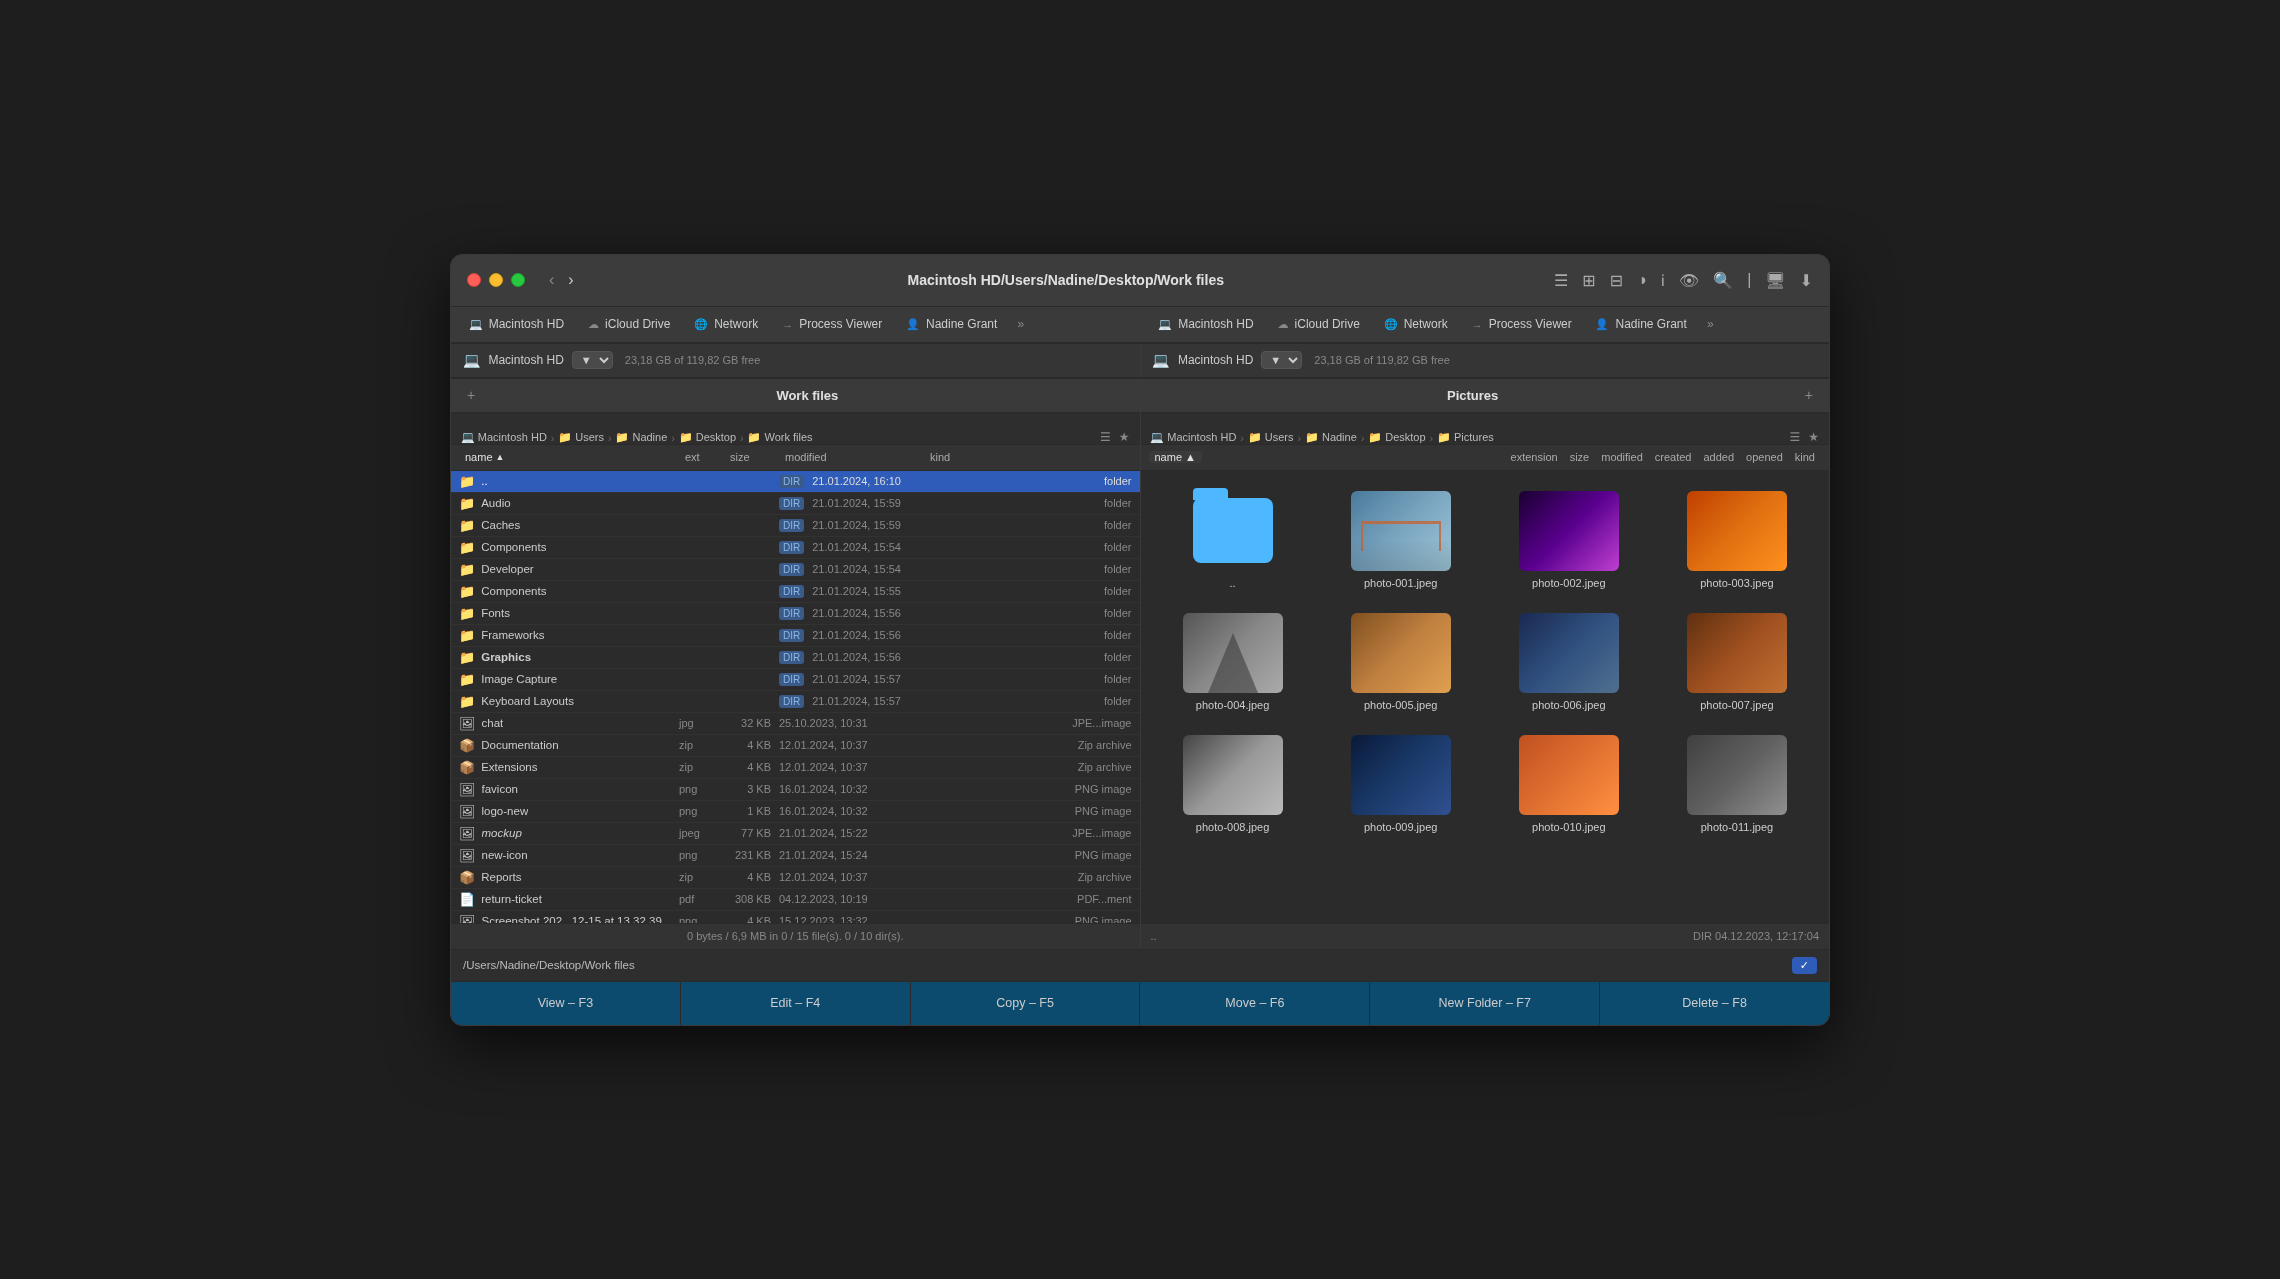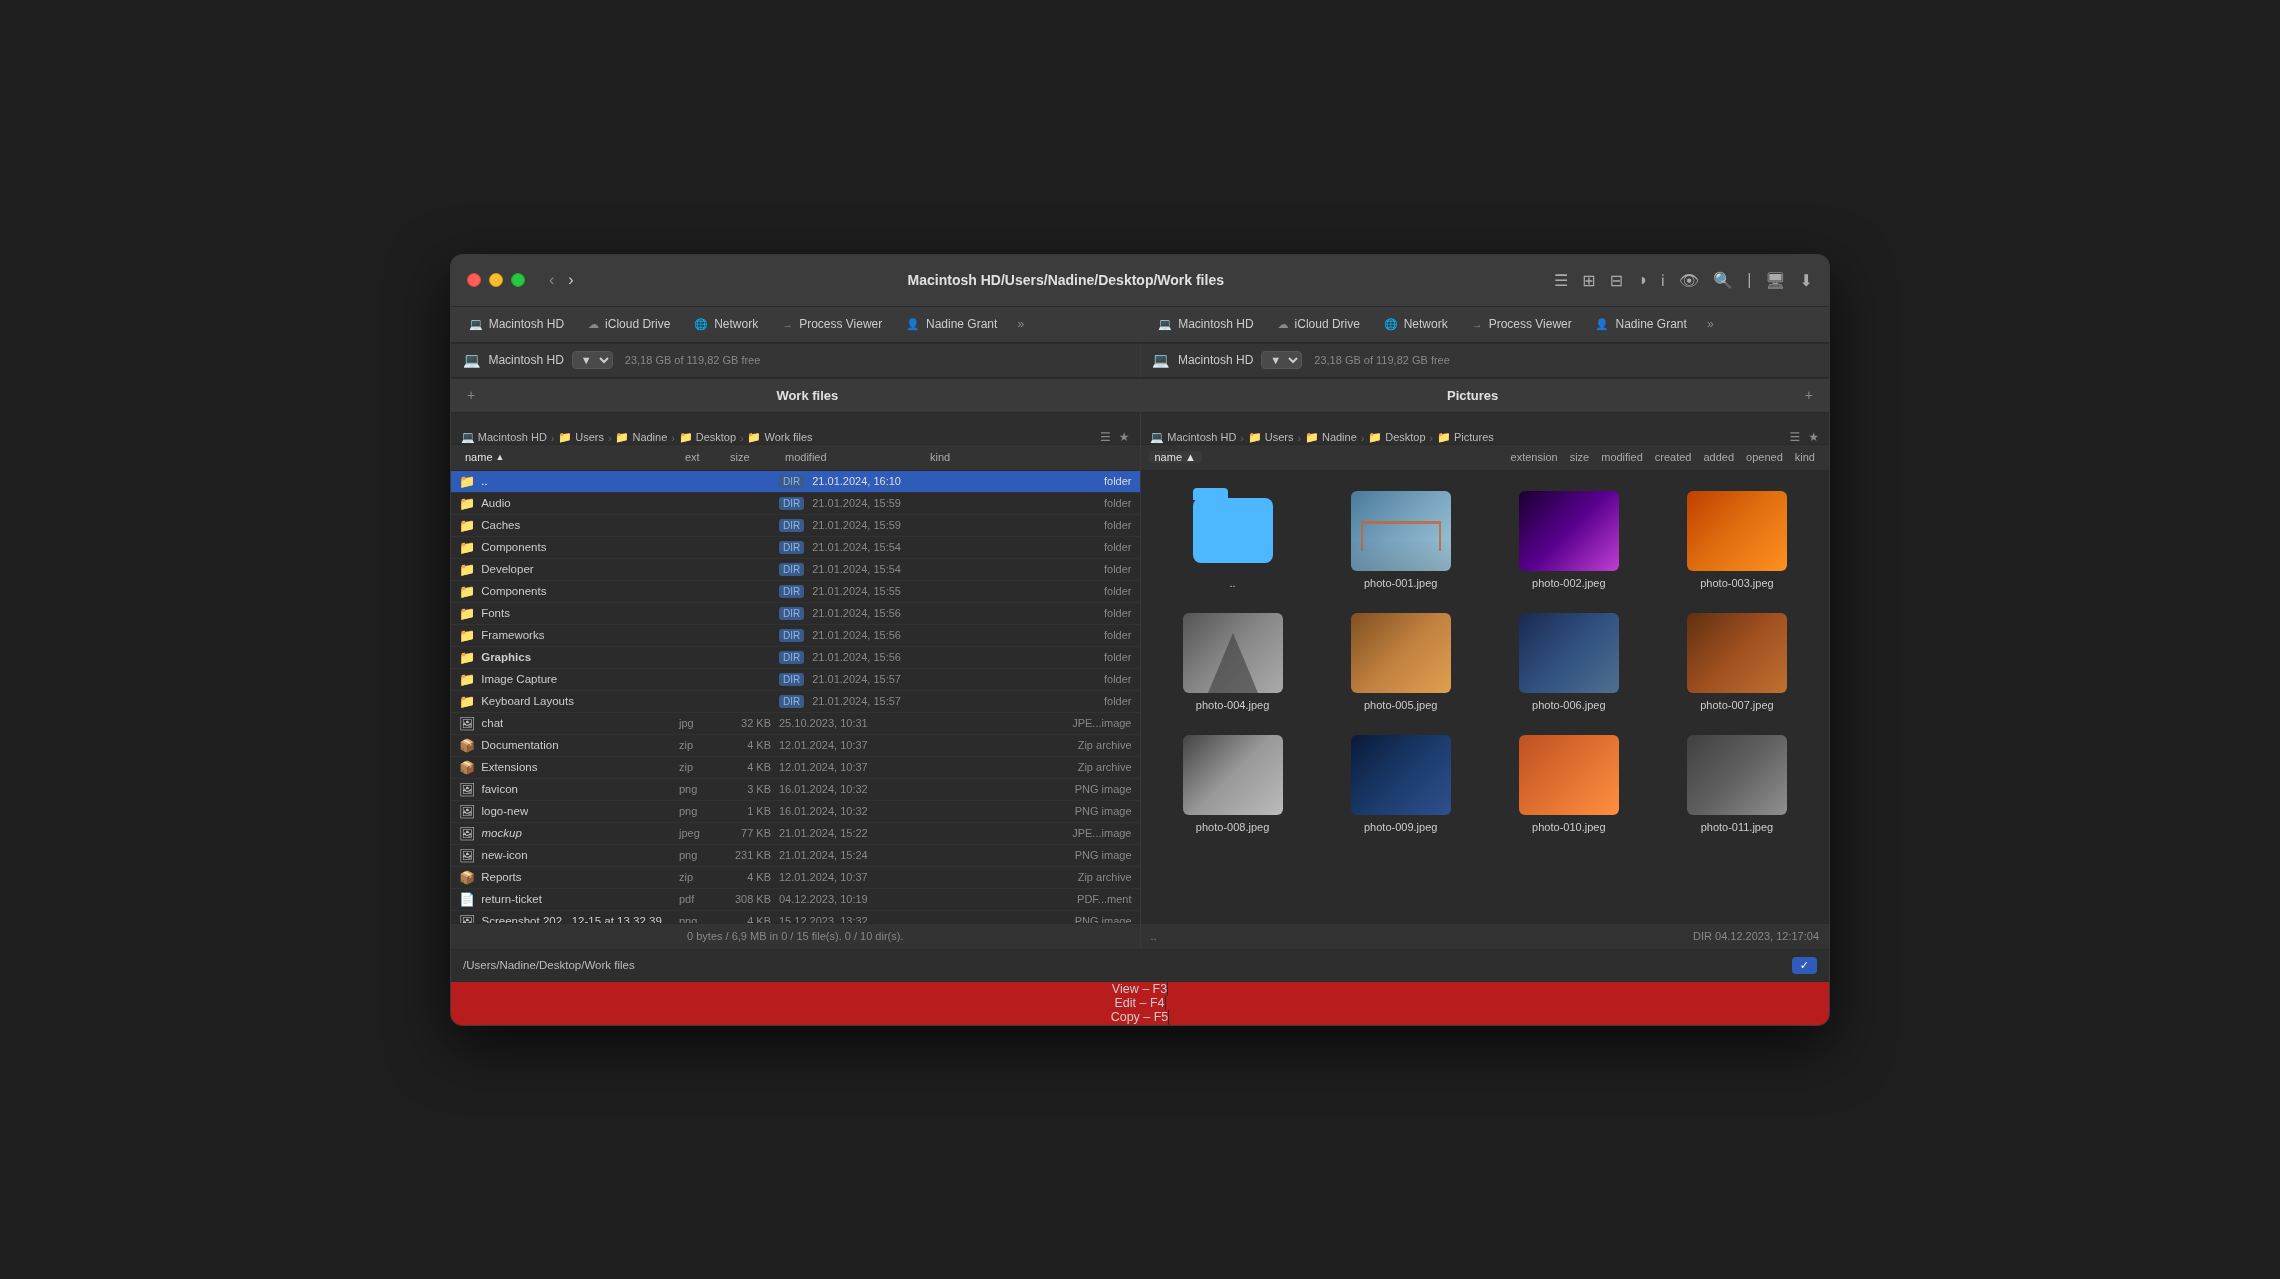--- a/index.html
+++ b/index.html
@@ -269,26 +269,25 @@
     .path-check {
       background: #2e5cb8;
       color: white;
       border-radius: 4px;
       padding: 2px 8px;
       font-size: 11px;
       cursor: pointer;
     }
     
     .bottom-toolbar {
-      background: #b91c1c;
+      background: #0c4a6e;
       height: 44px;
       display: flex;
       align-items: center;
       border-top: 1px solid #2a2a2a;
-      flex-direction: column;
     }
     .bottom-btn {
       flex: 1;
       height: 100%;
       display: flex;
       align-items: center;
       justify-content: center;
       font-size: 12.5px;
       color: #ccc;
       cursor: pointer;

